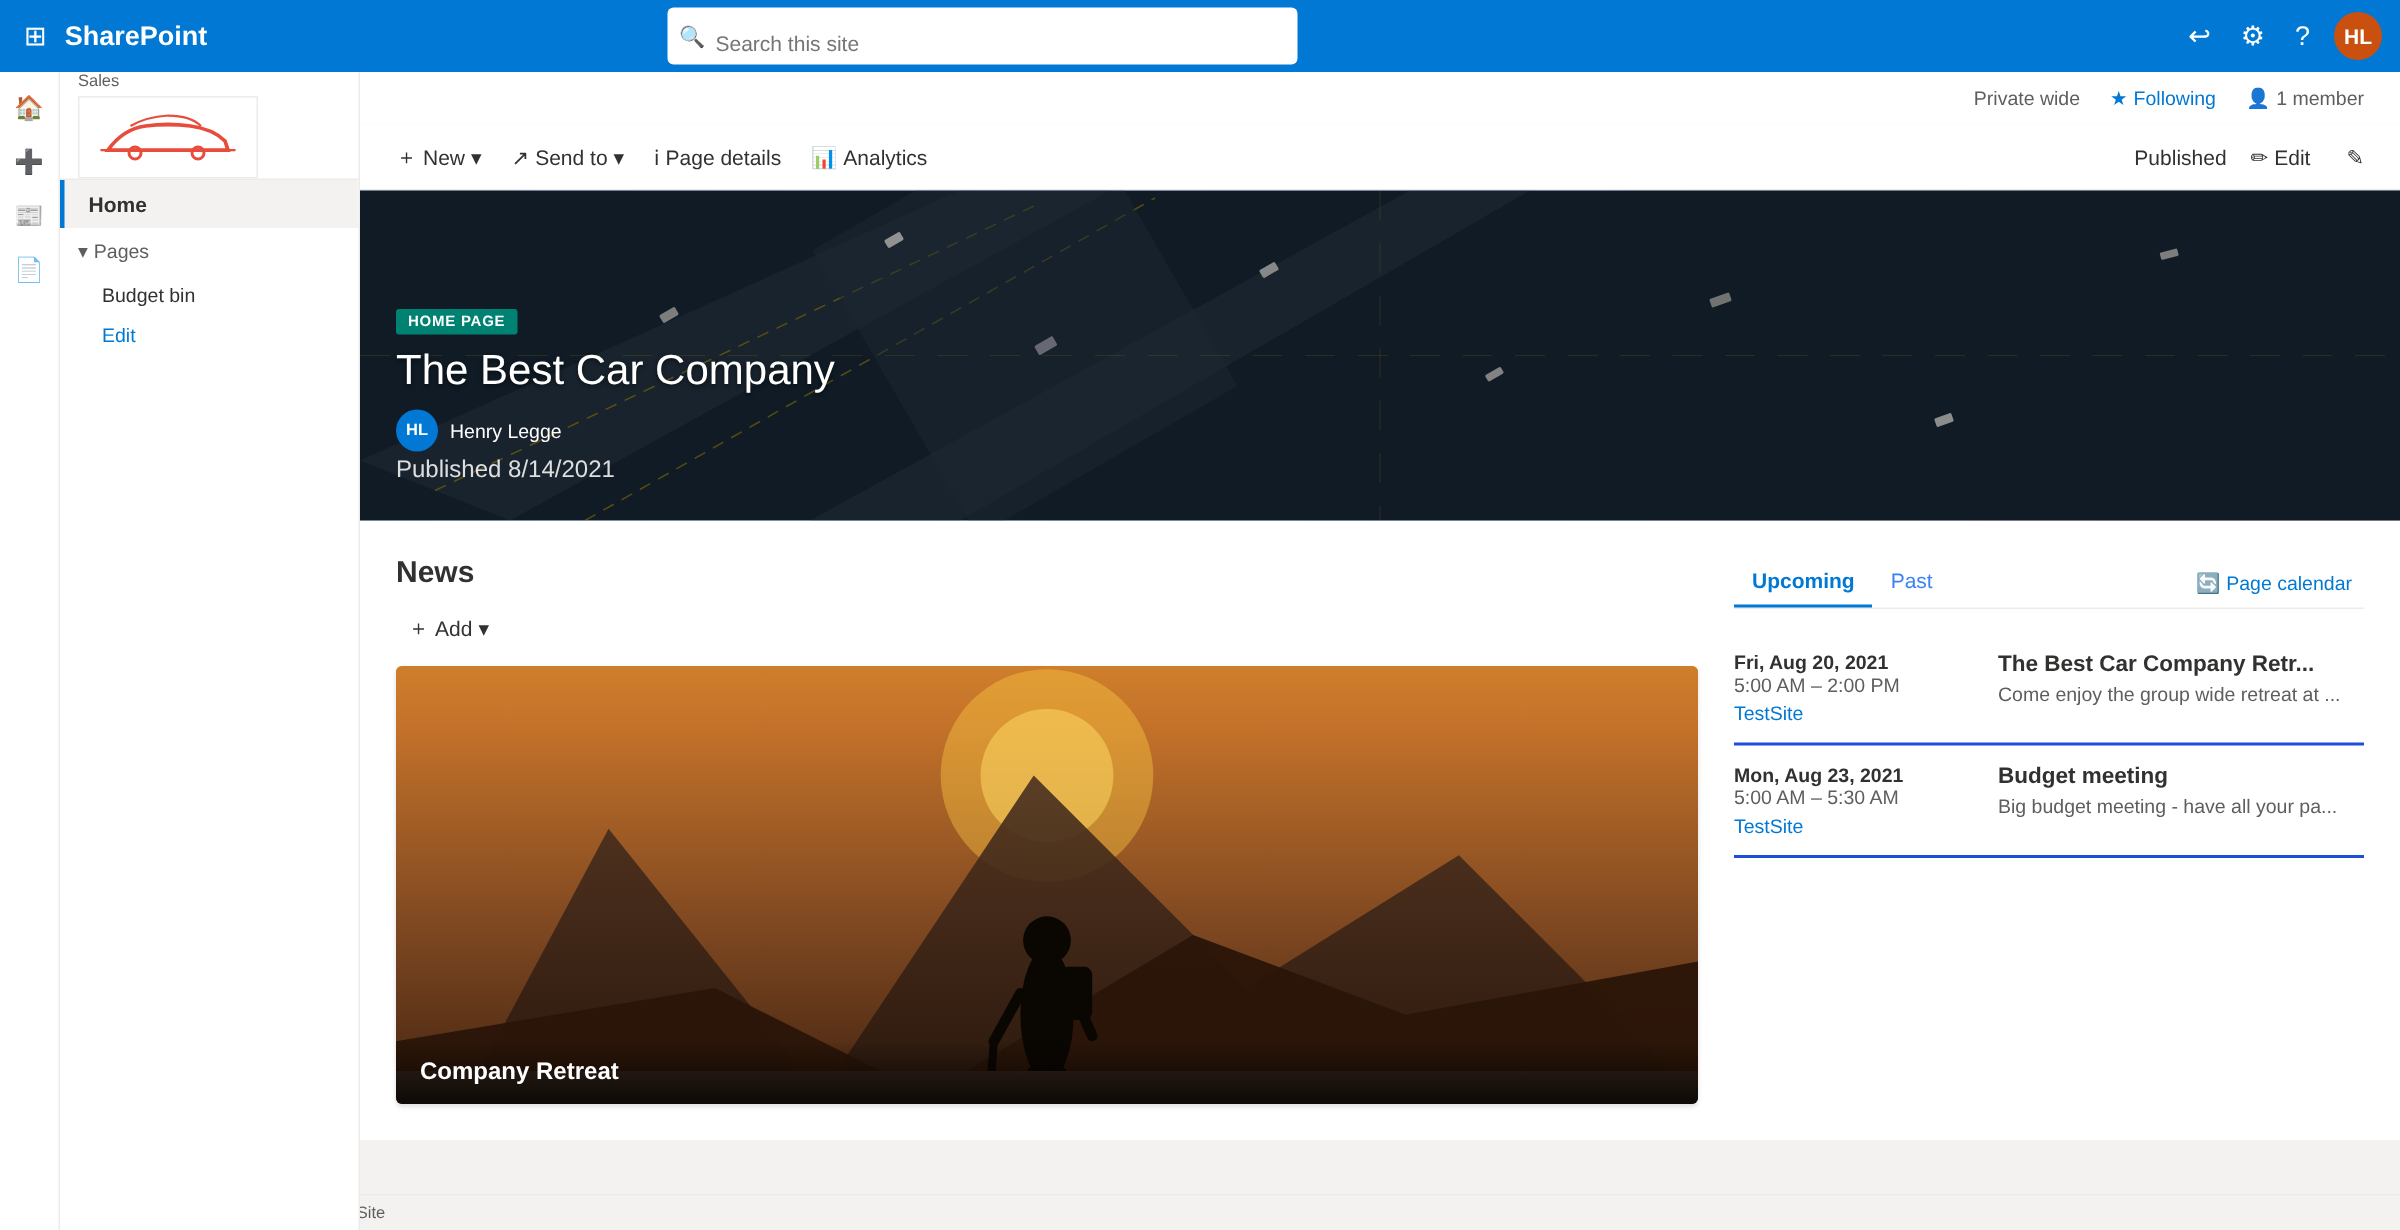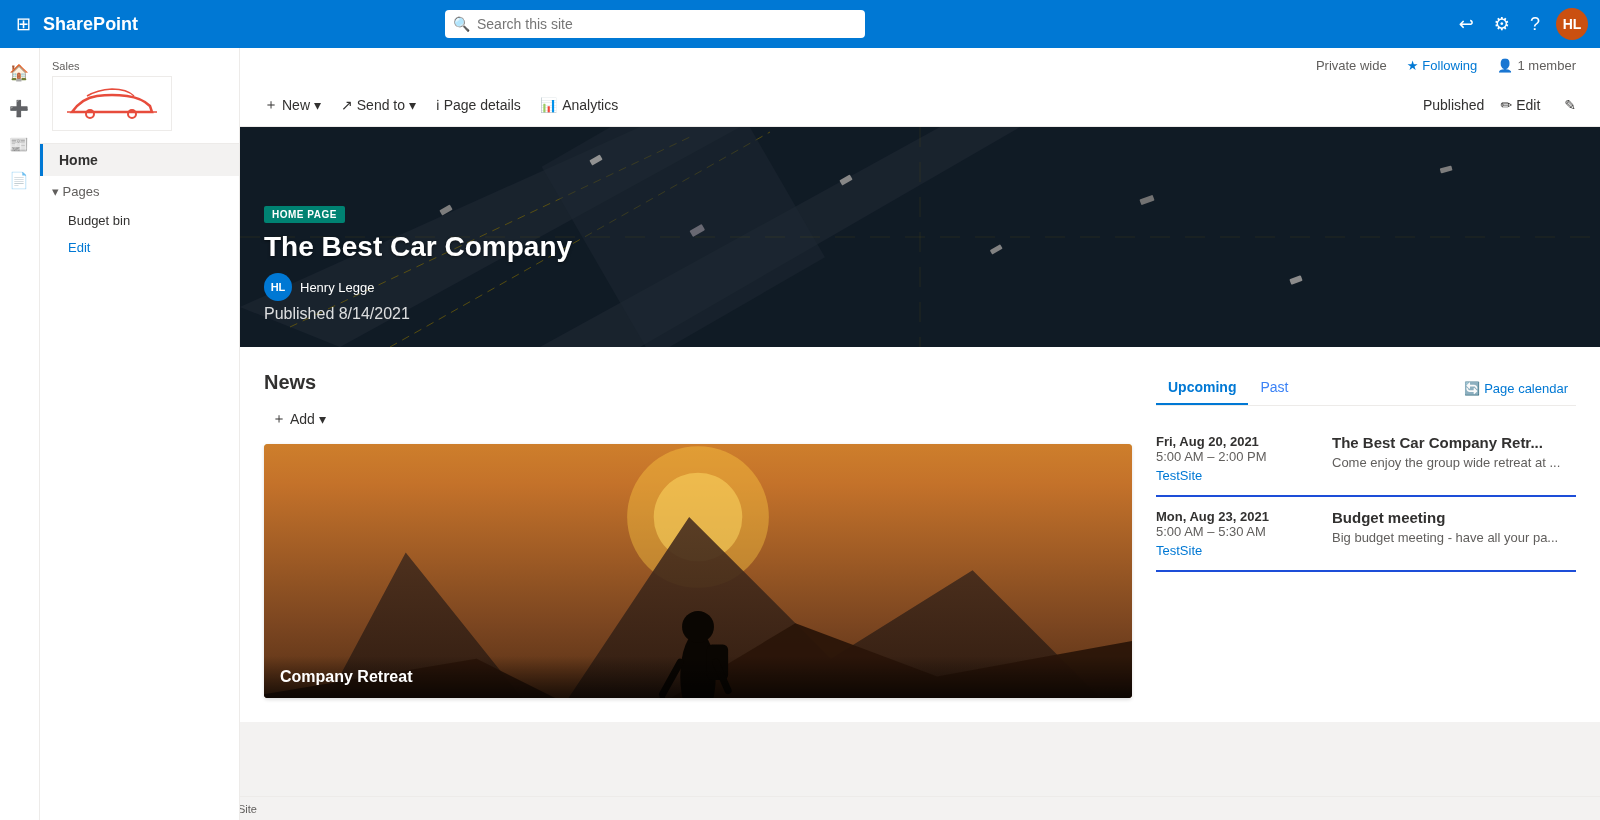--- a/index.html
+++ b/index.html
@@ -30,21 +30,21 @@
       margin-right: 8px;
     }
     .top-nav-search {
       flex: 1;
       max-width: 420px;
       margin: 0 auto;
       position: relative;
     }
     .top-nav-search input {
       width: 100%;
-      padding: 6px 12px 6px 32px;
+      padding: 16px 12px 6px 32px;
       border-radius: 4px;
       border: none;
       outline: none;
       font-size: 14px;
       background: white;
     }
     .top-nav-search .search-icon {
       position: absolute;
       left: 8px;
       top: 50%;
@@ -112,21 +112,21 @@
       top: 48px;
       left: 40px;
       width: 200px;
       height: calc(100vh - 48px);
       background: white;
       border-right: 1px solid #edebe9;
       z-index: 80;
       overflow-y: auto;
     }
     .site-logo-area {
-      padding: 12px 12px;
+      padding: 0 12px;
       border-bottom: 1px solid #edebe9;
     }
     .site-logo-label {
       font-size: 11px;
       color: #605e5c;
       margin-bottom: 4px;
     }
     .site-logo-img {
       width: 120px;
       height: 55px;
@@ -286,21 +286,21 @@
       font-weight: 600;
       padding: 3px 8px;
       border-radius: 2px;
       margin-bottom: 8px;
       display: inline-block;
       letter-spacing: 0.5px;
     }
     .hero-title {
       color: white;
       font-size: 28px;
-      font-weight: 700;
+      font-weight: 400;
       margin-bottom: 10px;
       text-shadow: 0 1px 3px rgba(0,0,0,0.5);
     }
     .hero-author {
       display: flex;
       align-items: center;
       gap: 8px;
       color: white;
       margin-bottom: 4px;
     }
@@ -359,21 +359,21 @@
     }
 
     .news-card {
       border-radius: 4px;
       overflow: hidden;
       box-shadow: 0 1.6px 3.6px rgba(0,0,0,0.13);
       cursor: pointer;
     }
     .news-card-img {
       width: 100%;
-      height: 254px;
+      height: 292px;
       background: linear-gradient(180deg, #c8a84b 0%, #8b7355 30%, #4a3728 60%, #2d1f15 100%);
       position: relative;
       overflow: hidden;
     }
     .news-card-title {
       padding: 12px 16px;
       font-size: 16px;
       font-weight: 600;
       color: white;
       position: absolute;

